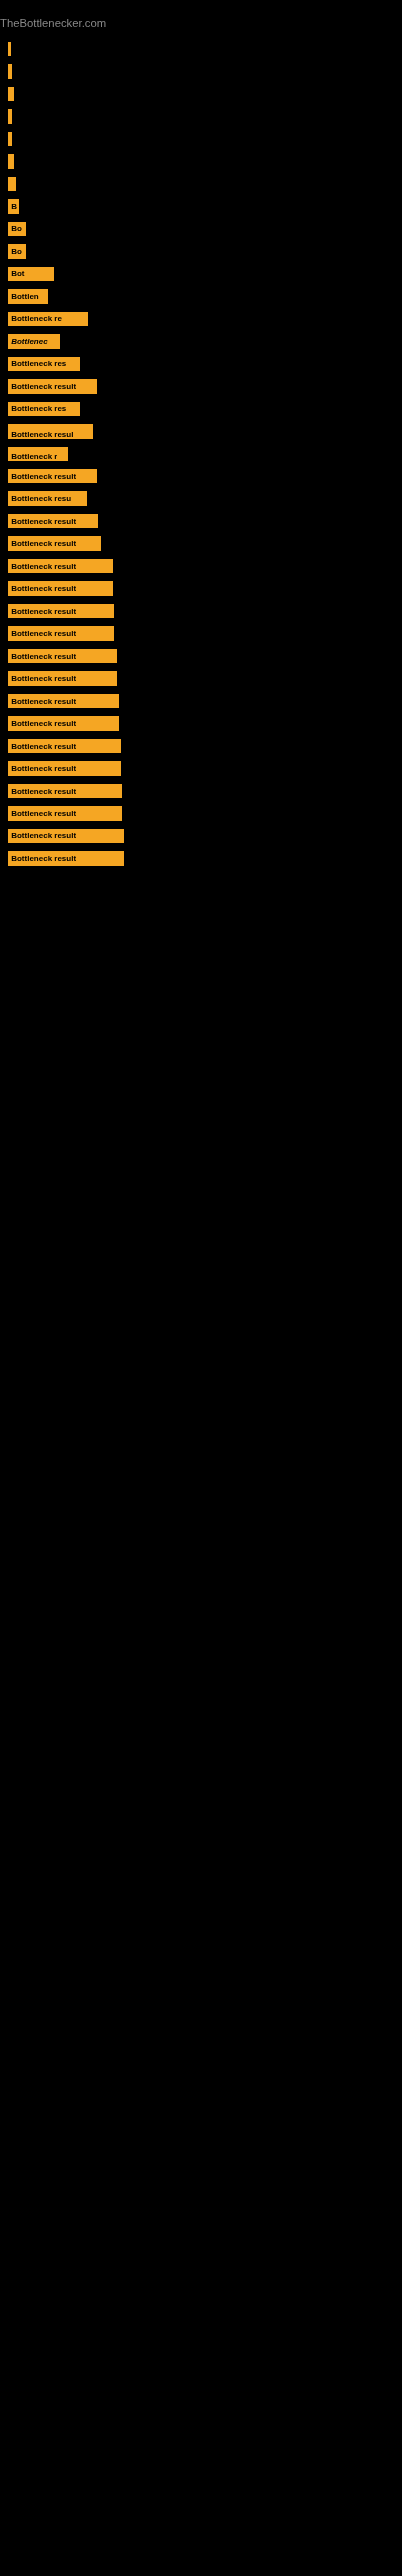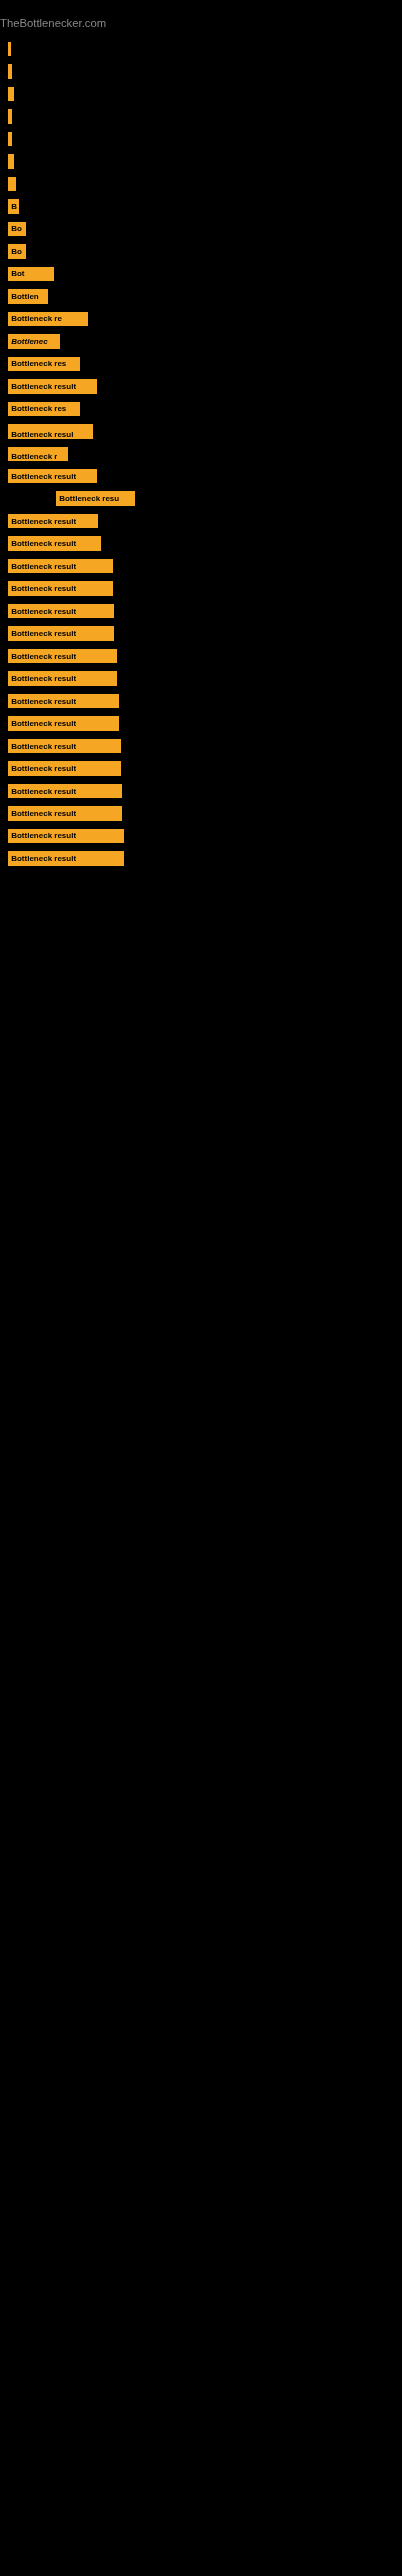--- a/index.html
+++ b/index.html
@@ -130,21 +130,21 @@
       <div class="bar" style="width: 60px; align-items: flex-end;">
         <span class="bar-label">Bottleneck r</span>
       </div>
     </div>
     <div class="bar-row">
       <div class="bar" style="width: 89px;">
         <span class="bar-label">Bottleneck result</span>
       </div>
     </div>
     <div class="bar-row">
-      <div class="bar" style="width: 79px; margin-left: 48px;">
+      <div class="bar" style="width: 79px;">
         <span class="bar-label">Bottleneck resu</span>
       </div>
     </div>
     <div class="bar-row">
       <div class="bar" style="width: 90px;">
         <span class="bar-label">Bottleneck result</span>
       </div>
     </div>
     <div class="bar-row">
       <div class="bar" style="width: 93px;">

